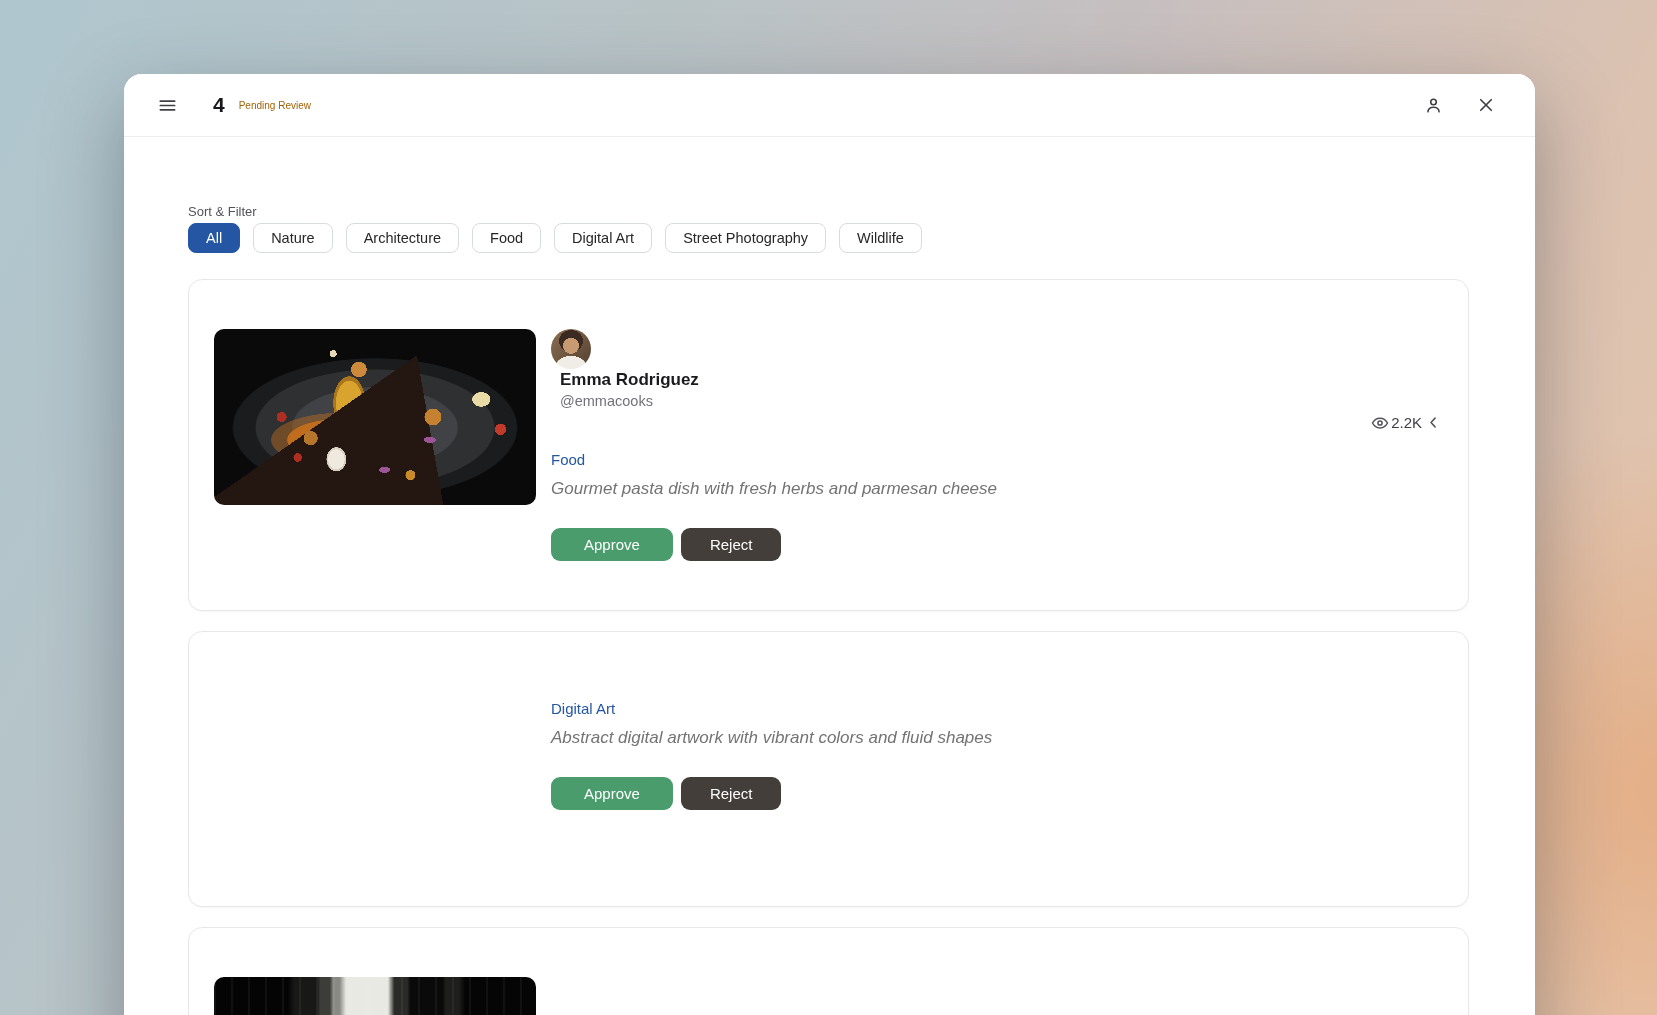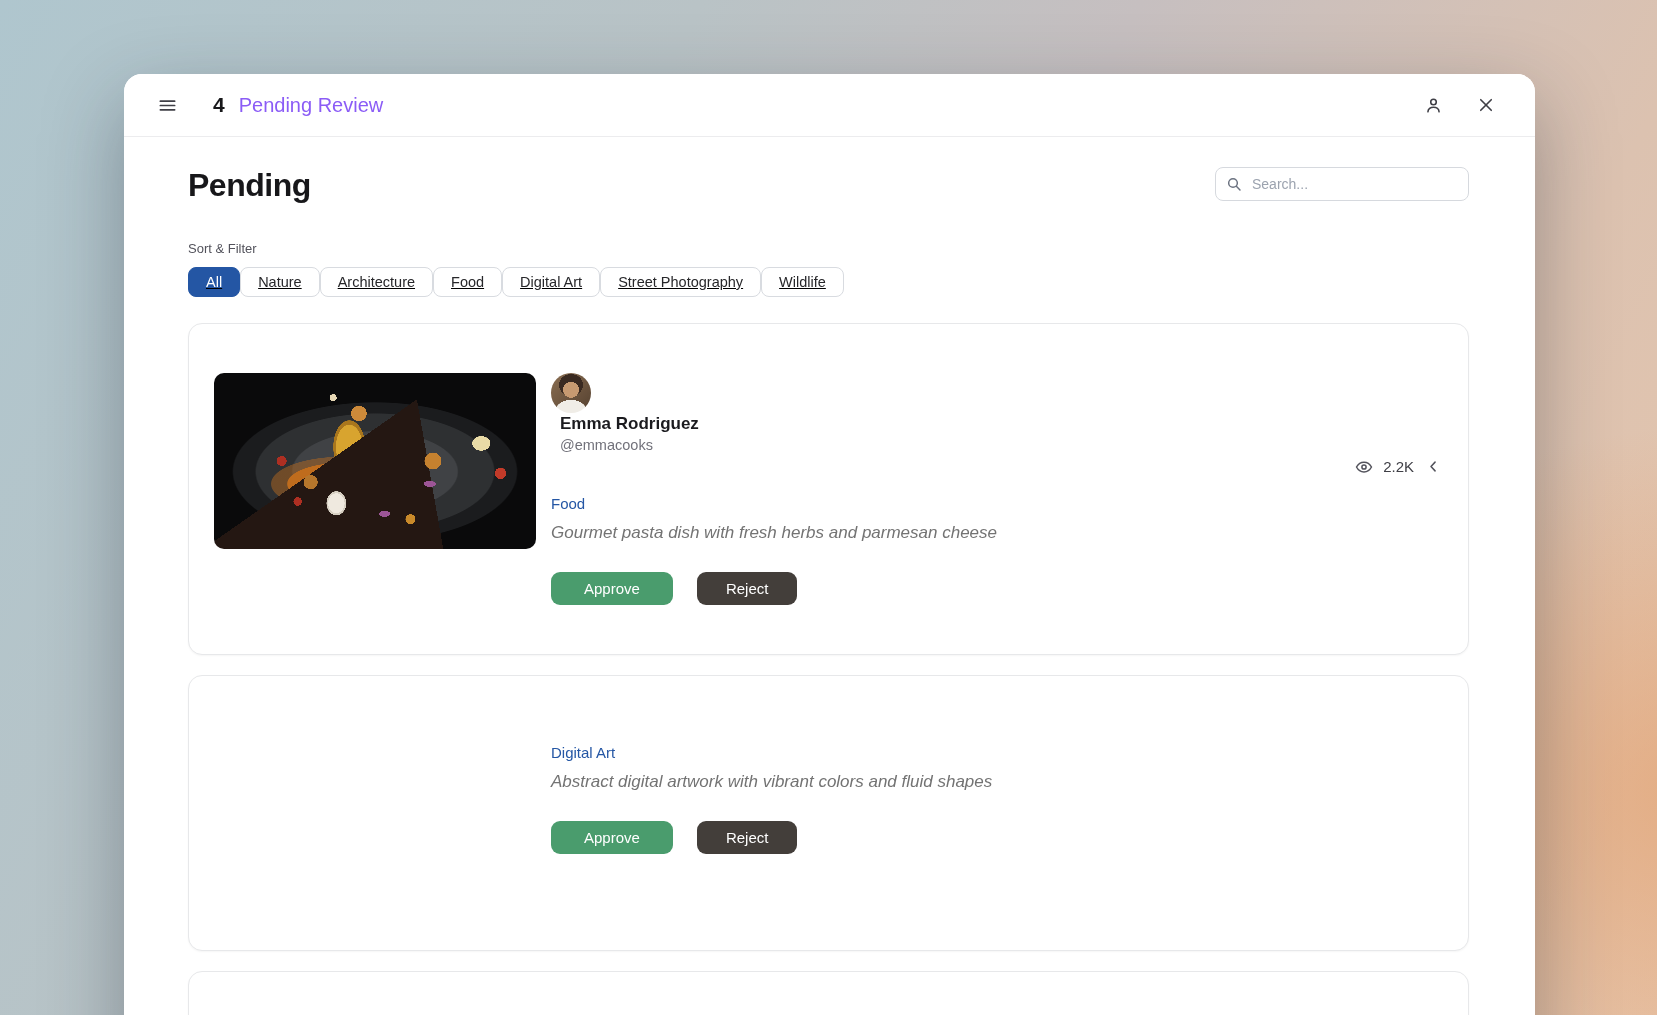--- a/index.html
+++ b/index.html
@@ -26,38 +26,38 @@
   }
 
   
   .topbar{
     height:63px;display:flex;align-items:center;
     padding:0 34px 0 28px;border-bottom:1px solid #ececee;background:#fff;
   }
   .icon-btn{background:none;border:none;cursor:pointer;display:flex;align-items:center;justify-content:center;padding:6px;color:#3f3f46;}
   .icon-btn svg{display:block;}
   .tb-count{font-size:21px;font-weight:700;color:#18181b;margin-left:30px;}
-  .tb-title{font-size:20px;color:#8b5cf6;margin-left:14px;}
+  .tb-title{font-size:10px;color:#a16207;margin-left:14px;}
   .tb-right{margin-left:auto;display:flex;align-items:center;gap:22px;}
 
   
   .main{padding:30px 66px 40px 64px;}
   .header-row{display:flex;align-items:flex-start;justify-content:space-between;}
   .page-title{font-size:32px;font-weight:700;color:#17171a;letter-spacing:-0.5px;}
   .search-box{position:relative;width:254px;}
   .search-box svg{position:absolute;left:11px;top:9px;color:#6b7280;}
   .search-input{
     width:254px;height:34px;border:1px solid #d6d9de;border-radius:8px;
     padding:0 10px 0 36px;font-size:14px;color:#27272a;background:#fff;outline:none;
     font-family:inherit;
   }
   .search-input::placeholder{color:#9ca3af;}
 
   .filter-label{margin-top:37px;font-size:13px;color:#52525b;}
-  .chips{display:flex;margin-top:11px;text-decoration:underline;}
+  .chips{display:flex;gap:13px;margin-top:4px;}
   .chip{
     border:1px solid #d8dbe0;background:#fff;color:#27272a;
     font-size:14.5px;font-family:inherit;padding:0 17px;height:30px;
     border-radius:8px;cursor:pointer;display:flex;align-items:center;
   }
   .chip.active{background:var(--accent);border-color:var(--accent);color:#fff;}
 
   
   .cards{margin-top:26px;display:flex;flex-direction:column;gap:20px;}
   .card{
@@ -66,26 +66,26 @@
     padding:49px 25px;display:flex;align-items:flex-start;
   }
   .photo{width:322px;height:176px;border-radius:10px;flex-shrink:0;margin-right:15px;overflow:hidden;position:relative;}
 
   .info{flex:1;min-width:0;}
   .info-top{display:flex;align-items:flex-start;flex-direction:column;}
   .avatar{width:40px;height:40px;border-radius:50%;flex-shrink:0;overflow:hidden;}
   .id-block{margin-left:9px;}
   .author-name{font-size:17px;font-weight:600;color:#1b1b1f;line-height:1.25;}
   .author-handle{font-size:14.5px;color:#71717a;margin-top:3px;}
-  .views{margin-left:auto;display:flex;align-items:center;gap:10px;color:#52525b;margin-top:4px;}
+  .views{margin-left:auto;display:flex;align-items:center;gap:2px;color:#52525b;margin-top:4px;}
   .view-count{font-size:15px;color:#3f3f46;}
   .chev-btn{background:none;border:none;cursor:pointer;color:#52525b;display:flex;padding:2px;}
   .category{display:inline-block;margin-top:19px;font-size:15px;font-weight:500;color:var(--accent);text-decoration:none;cursor:pointer;}
   .desc{margin-top:10px;font-size:17px;color:#737373;font-style:italic;}
-  .actions{margin-top:29px;display:flex;gap:24px;}
+  .actions{margin-top:29px;display:flex;gap:8px;}
   .btn{height:33px;border:none;border-radius:9px;font-size:15px;color:#fff;cursor:pointer;font-family:inherit;}
   .btn.approve{background:var(--approve);padding:0 33px;}
   .btn.reject{background:var(--reject);padding:0 29px;}
 
   
   .av-emma{background:
     radial-gradient(ellipse 26px 19px at 50% 96%, #f0ede7 0 60%, transparent 61%),
     radial-gradient(circle 8px at 50% 42%, #c79a71 0 99%, transparent 100%),
     radial-gradient(ellipse 12px 11px at 50% 30%, #3a2a21 0 99%, transparent 100%),
     linear-gradient(135deg,#8a6e52,#54402f);}
@@ -157,30 +157,20 @@
         <svg width="18" height="18" viewBox="0 0 24 24" fill="none" stroke="#3f3f46" stroke-width="2.2" stroke-linecap="round">
             <line x1="5" y1="5" x2="19" y2="19"></line>
             <line x1="19" y1="5" x2="5" y2="19"></line>
           </svg>
       </button>
     </div>
   </div>
 
   <div class="main">
 
-    <div class="header-row">
-      <h1 class="page-title">Pending</h1>
-      <div class="search-box">
-        <svg width="16" height="16" viewBox="0 0 24 24" fill="none" stroke="#6b7280" stroke-width="2.2" stroke-linecap="round">
-            <circle cx="10.5" cy="10.5" r="6.5"></circle>
-            <line x1="15.5" y1="15.5" x2="21" y2="21"></line>
-          </svg>
-        <input class="search-input" type="text" placeholder="Search..." style="">
-      </div>
-    </div>
 
     <div class="filter-label">Sort &amp; Filter</div>
 
     <div class="chips">
       <button class="chip active">All</button>
       <button class="chip">Nature</button>
       <button class="chip">Architecture</button>
       <button class="chip">Food</button>
       <button class="chip">Digital Art</button>
       <button class="chip">Street Photography</button>

